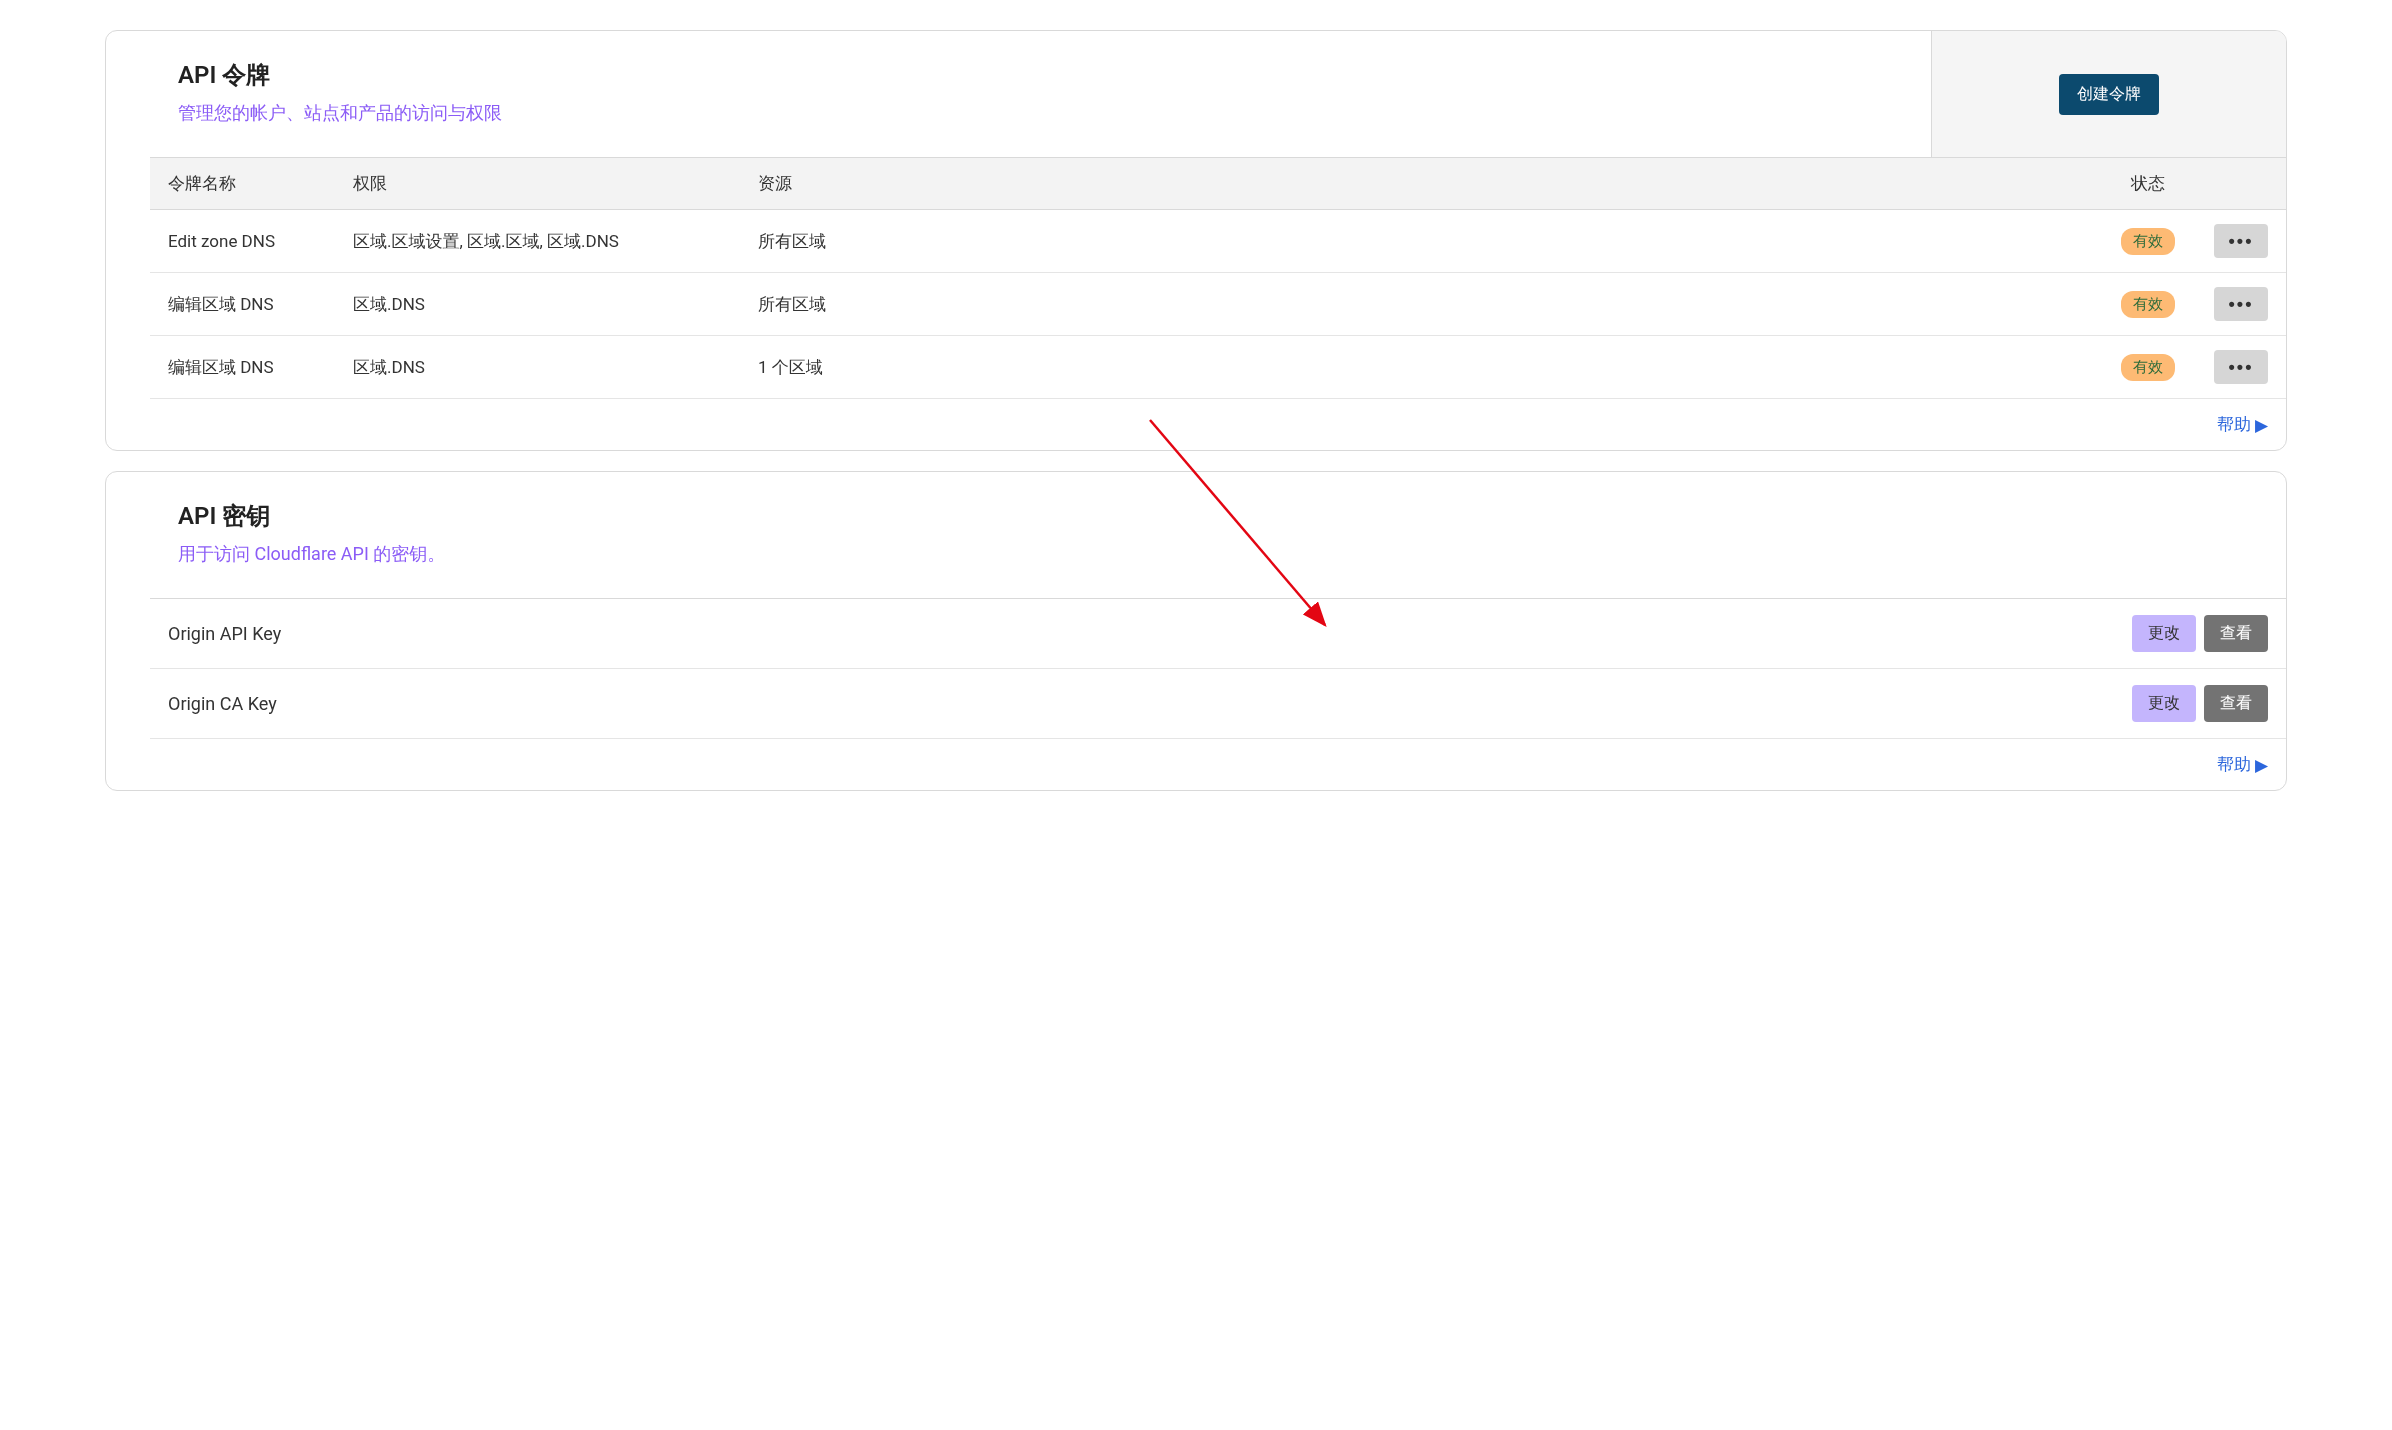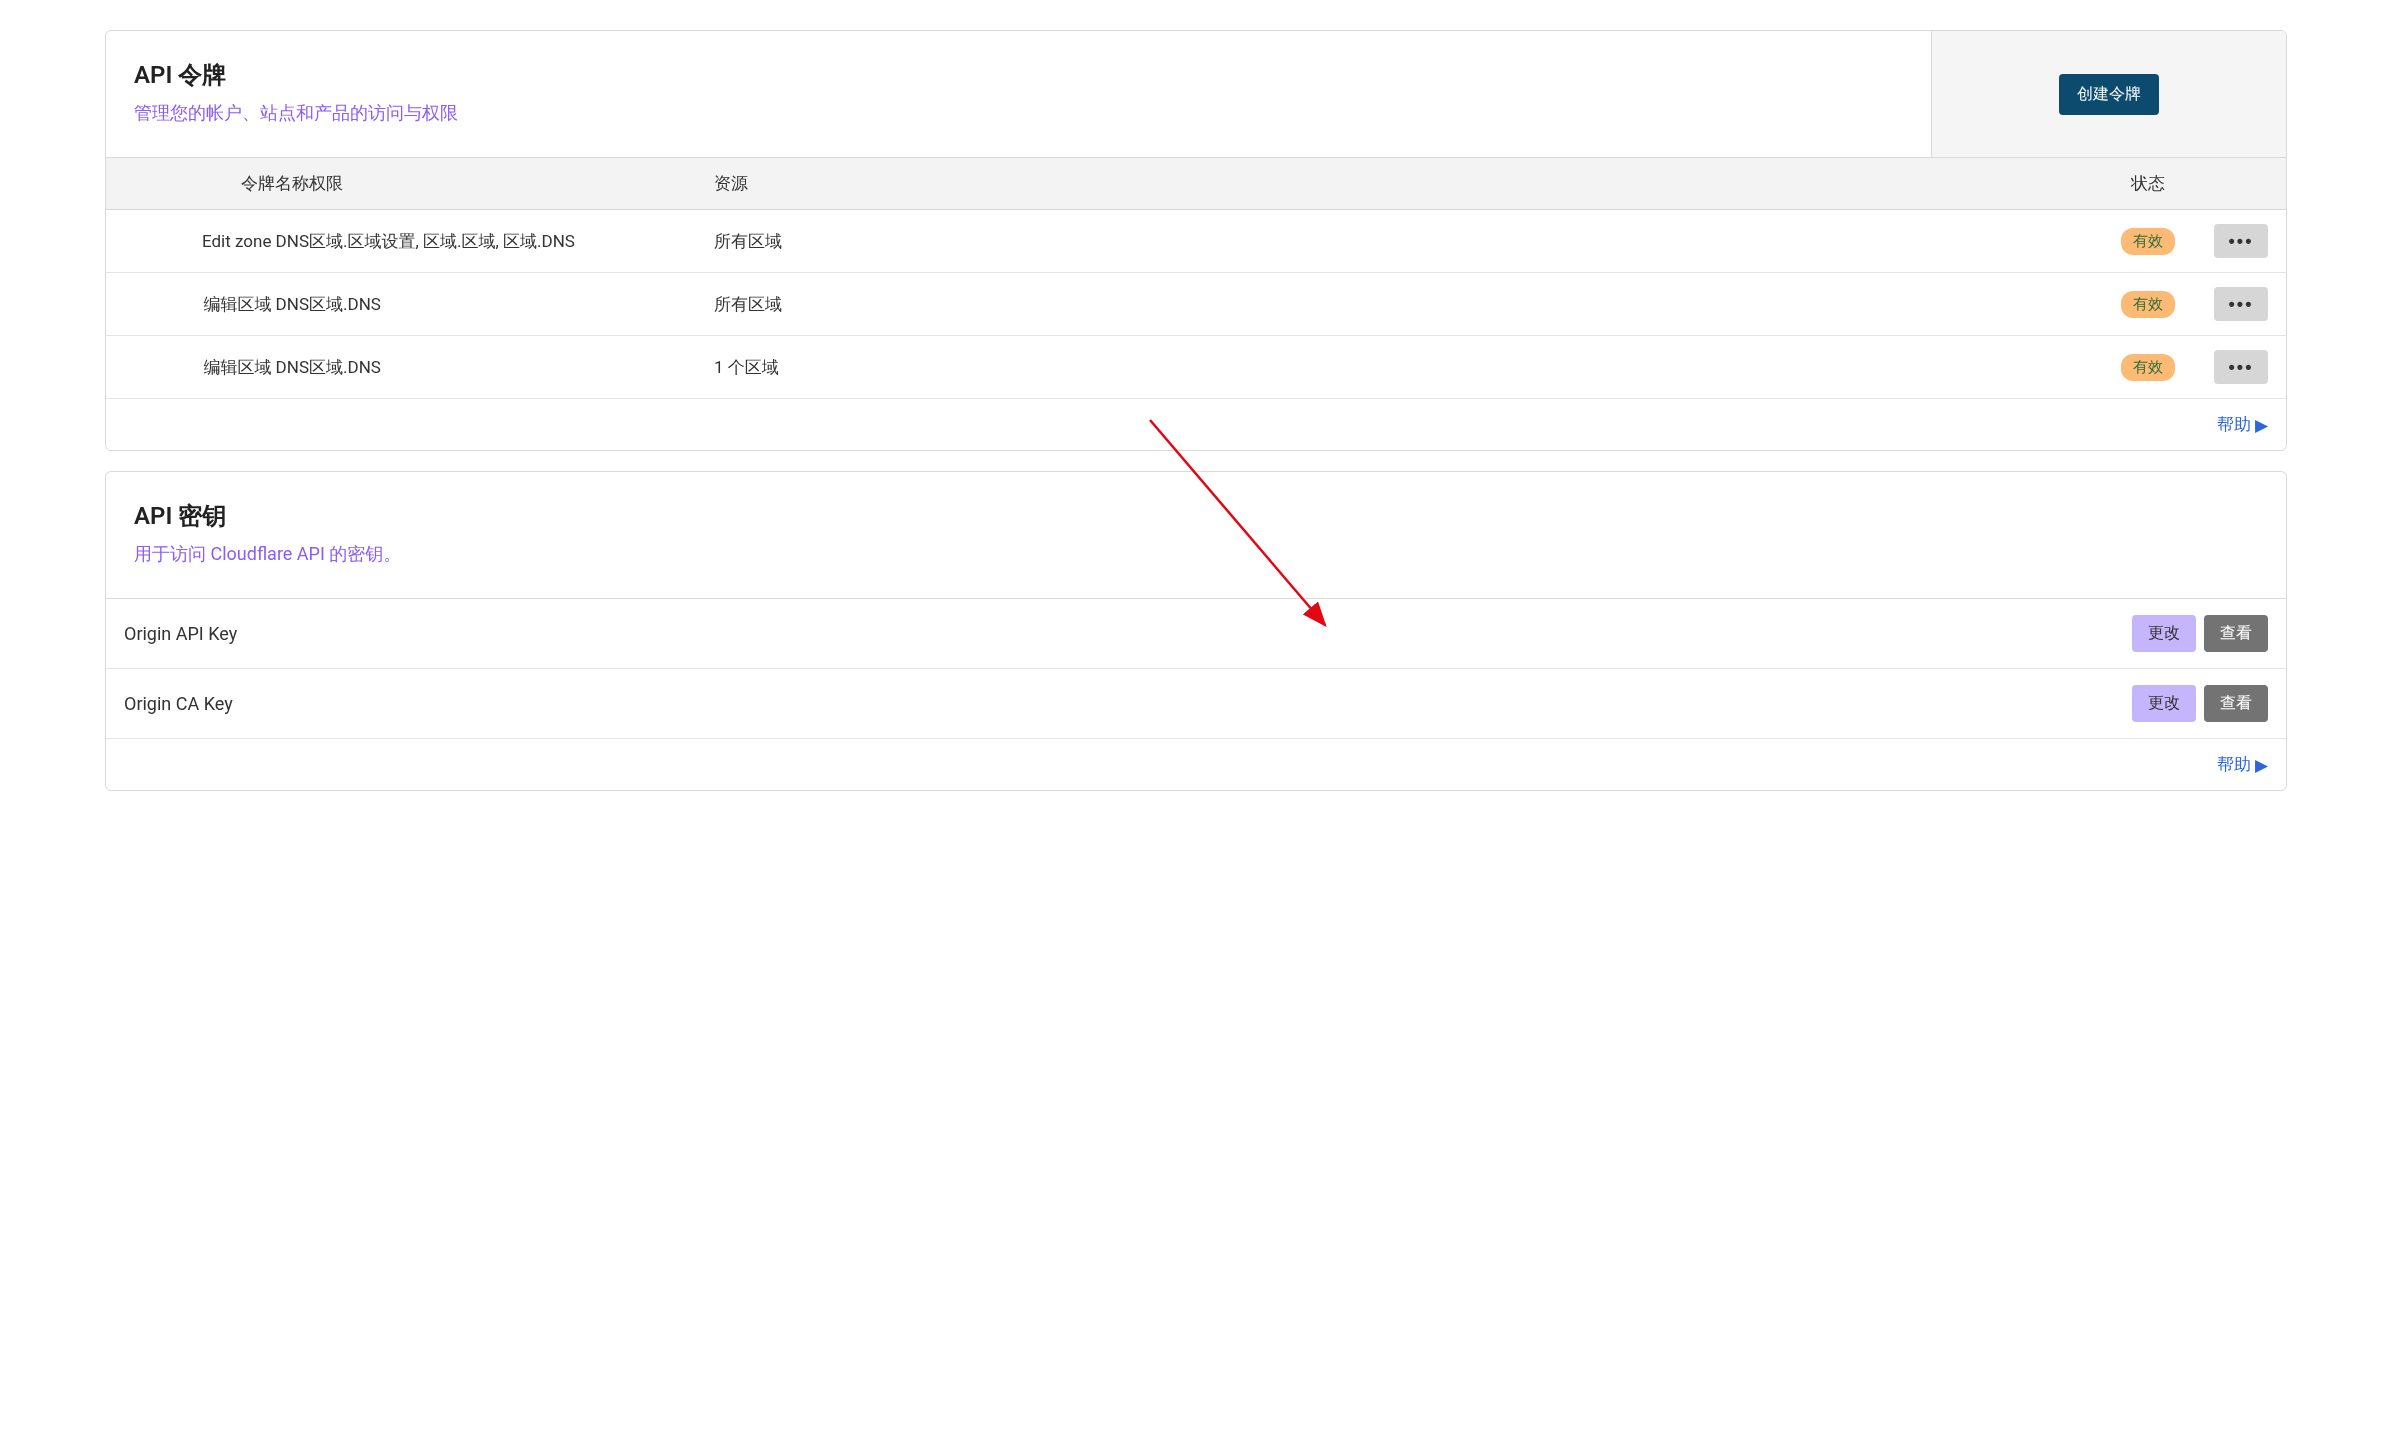--- a/index.html
+++ b/index.html
@@ -8,23 +8,24 @@
       padding: 0;
     }
     body {
       font-family: -apple-system, BlinkMacSystemFont, "Segoe UI", Roboto, "Helvetica Neue", Arial, sans-serif;
       background: #fff;
       padding: 30px 105px;
       color: #333;
     }
     .card {
       border: 1px solid #d9d9d9;
-      border-radius: 6px;
+      border-radius: 12px;
       margin-bottom: 20px;
       overflow: hidden;
+      padding-left: 44px;
     }
     .card-header {
       display: flex;
       align-items: stretch;
     }
     .card-header-left {
       flex: 1;
       padding: 28px 28px 32px 28px;
     }
     .card-header-right {
@@ -103,21 +104,20 @@
       display: flex;
       align-items: center;
       padding: 14px 18px;
       border-bottom: 1px solid #e5e5e5;
       font-size: 17px;
       color: #333;
     }
     .col-name {
       width: 185px;
       flex-shrink: 0;
-      text-align: right;
     }
     .col-perm {
       width: 405px;
       flex-shrink: 0;
     }
     .col-resource {
       flex: 1;
     }
     .col-status {
       width: 100px;

